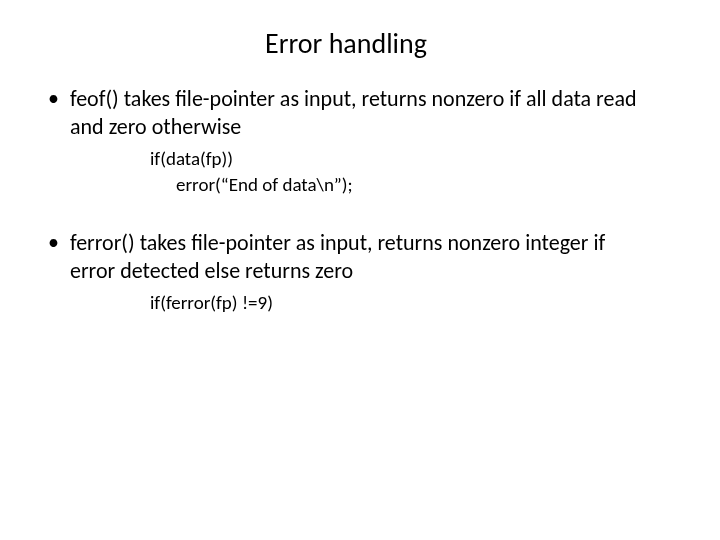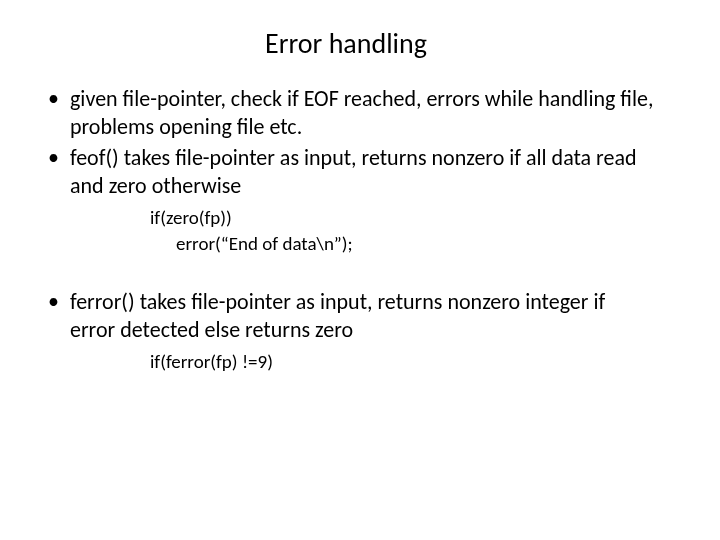--- a/index.html
+++ b/index.html
@@ -56,26 +56,25 @@
   }
 </style>
 </head>
 <body>
 
 <div class="slide">
 
   <h1 class="title">Error handling</h1>
 
   <ul class="bullets">
-    <li>given file-pointer, check if EOF reached, errors while handling file, problems opening file etc.</li>
     <li>feof() takes file-pointer as input, returns nonzero if all data read and zero otherwise</li>
   </ul>
 
   <div class="code-block">
-    <div>if(zero(fp))</div>
+    <div>if(data(fp))</div>
     <div class="indent">error(“End of data\n”);</div>
   </div>
 
   <div class="spacer"></div>
 
   <ul class="bullets">
     <li>ferror() takes file-pointer as input, returns nonzero integer if error detected  else returns zero</li>
   </ul>
 
   <div class="code-block">

